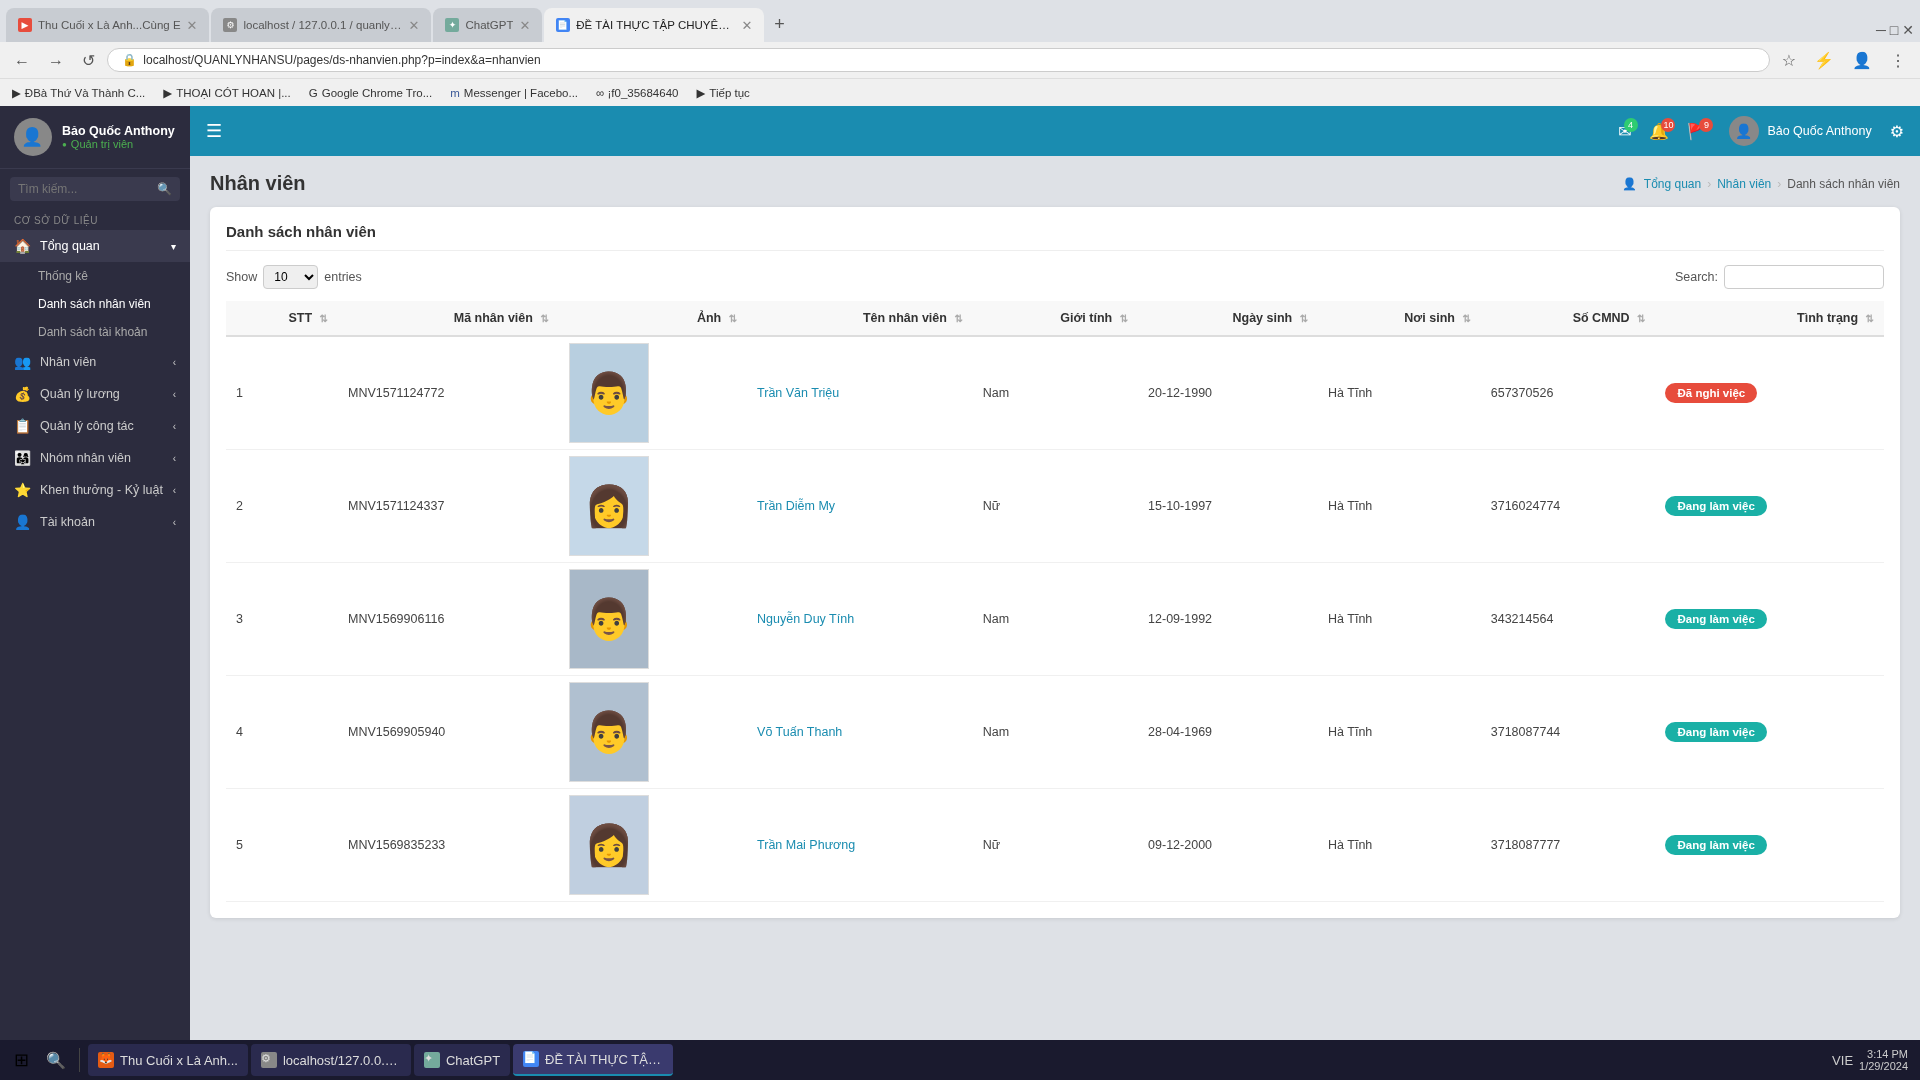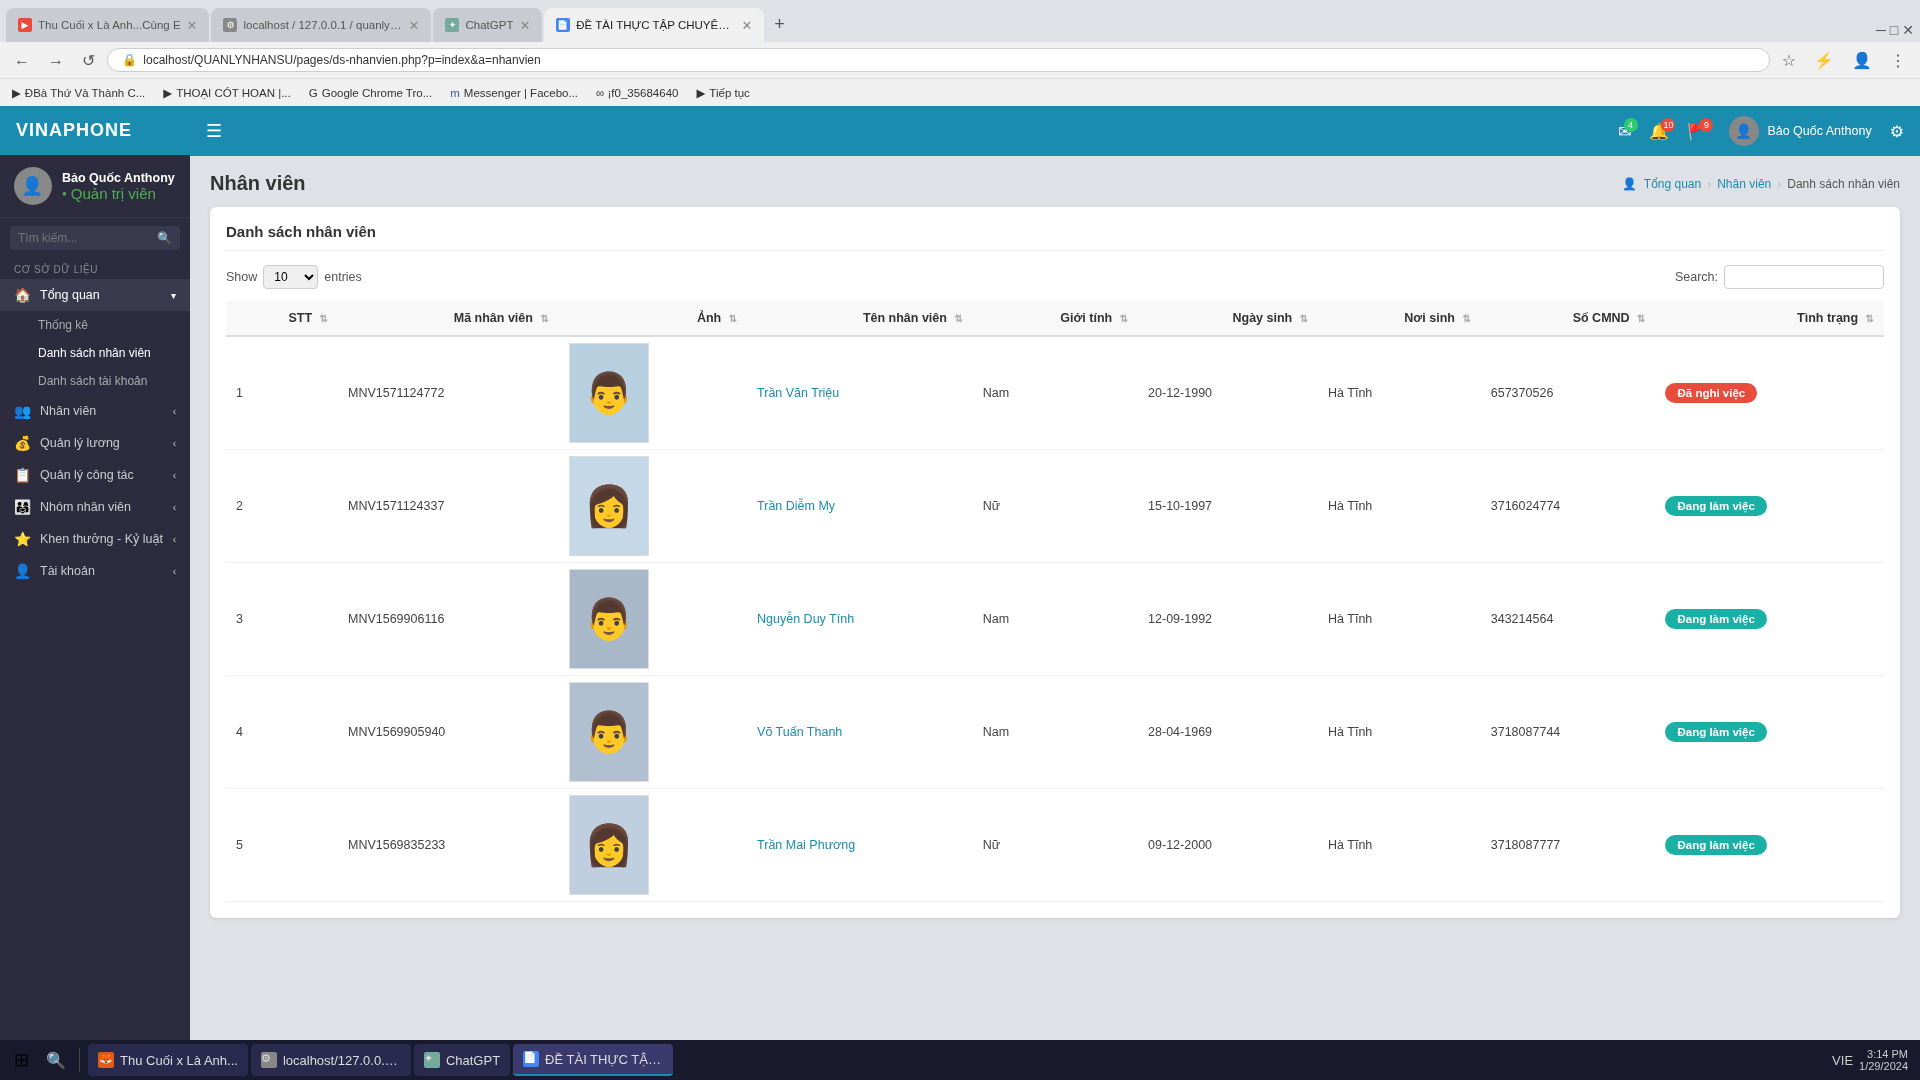--- a/index.html
+++ b/index.html
@@ -26,21 +26,21 @@
     
     .app-container { display: flex; flex: 1; height: calc(1080px - 42px - 36px - 28px - 40px); }
 
     
     .sidebar { width: 190px; background: #2c2c3e; color: #ccc; display: flex; flex-direction: column; flex-shrink: 0; overflow-y: auto; }
     .sidebar-logo { background: #1a8cb0; padding: 14px 16px; display: flex; align-items: center; }
     .sidebar-logo-text { color: #fff; font-size: 18px; font-weight: bold; letter-spacing: 1px; }
     .sidebar-user { padding: 12px 14px; display: flex; align-items: center; gap: 10px; border-bottom: 1px solid #3a3a4e; }
     .sidebar-avatar { width: 38px; height: 38px; border-radius: 50%; background: #888; overflow: hidden; display: flex; align-items: center; justify-content: center; font-size: 18px; color: #fff; }
     .sidebar-username { font-size: 12.5px; color: #fff; font-weight: bold; }
-    .sidebar-role { font-size: 15px; color: #4caf50; display: flex; align-items: center; gap: 4px; }
+    .sidebar-role { font-size: 11px; color: #4caf50; display: flex; align-items: center; gap: 4px; }
     .sidebar-role::before { content: '●'; font-size: 8px; }
     .sidebar-search { padding: 8px 10px; }
     .sidebar-search input { width: 100%; background: #3a3a4e; border: none; border-radius: 4px; padding: 5px 30px 5px 8px; color: #ccc; font-size: 12px; outline: none; }
     .sidebar-search-wrap { position: relative; }
     .sidebar-search-icon { position: absolute; right: 8px; top: 50%; transform: translateY(-50%); color: #888; font-size: 12px; }
     .sidebar-section-label { padding: 6px 14px 4px; font-size: 10px; color: #888; text-transform: uppercase; letter-spacing: 0.5px; }
     .sidebar-item { display: flex; align-items: center; gap: 8px; padding: 8px 14px; cursor: pointer; font-size: 12.5px; color: #ccc; }
     .sidebar-item.active { background: #3a3a4e; color: #fff; }
     .sidebar-item-icon { font-size: 14px; width: 18px; text-align: center; }
     .sidebar-item-arrow { margin-left: auto; font-size: 10px; }
@@ -174,23 +174,20 @@
     </div>
     <div class="bookmark-item">
       <span>▶</span>
       <span>Tiếp tục</span>
     </div>
   </div>
 
   <div class="app-container">
 
     <div class="sidebar">
-      <div class="sidebar-logo">
-        <span class="sidebar-logo-text">VINAPHONE</span>
-      </div>
       <div class="sidebar-user">
         <div class="sidebar-avatar">
           <span>👤</span>
         </div>
         <div>
           <div class="sidebar-username">Bảo Quốc Anthony</div>
           <div class="sidebar-role">Quản trị viên</div>
         </div>
       </div>
       <div class="sidebar-search">

